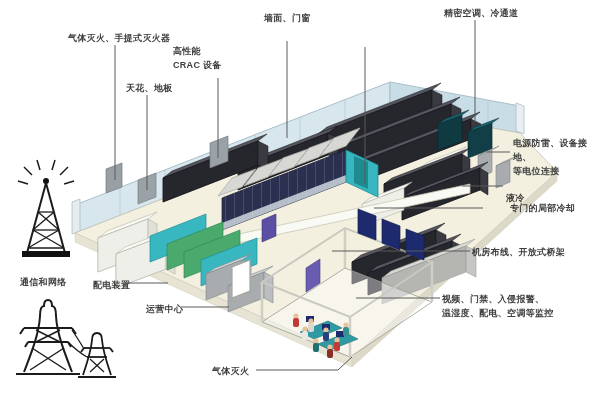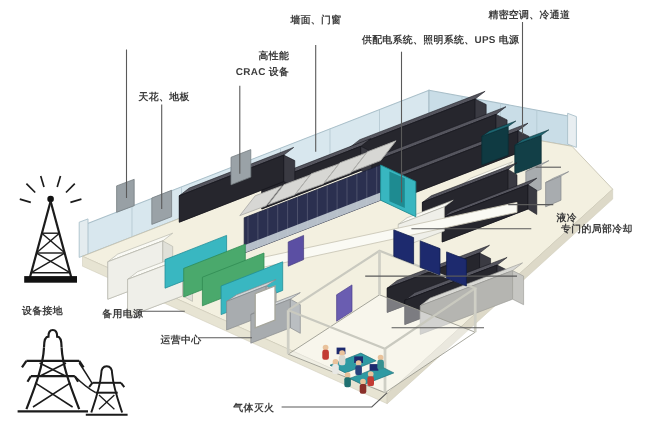--- a/index.html
+++ b/index.html
@@ -1,21 +1,21 @@
 <!DOCTYPE html>
 <html><head>
 <meta charset="utf-8">
 <style>
   html,body{margin:0;padding:0;background:#fff;}
   .stage{position:relative;width:600px;height:400px;background:#fff;overflow:hidden;
          font-family:"Liberation Sans",sans-serif;}
   .scene{position:absolute;left:0;top:0;}
   .lbl{position:absolute;font-size:9px;font-weight:700;color:#3e3e3e;
        white-space:pre-line;line-height:14px;letter-spacing:0.3px;}
-  .lbl.center{text-align:right;}
+  .lbl.center{text-align:left;}
   
   .rf{fill:#26262d;stroke:#15151b;stroke-width:.5}
   .rt{fill:#55555e;stroke:#15151b;stroke-width:.5}
   .rc{fill:#3a3a42;stroke:#15151b;stroke-width:.5}
   .wf{fill:#efefe9;stroke:#b4b4aa;stroke-width:.6}
   .wt{fill:#fafaf5;stroke:#b4b4aa;stroke-width:.6}
   .wc{fill:#e0e0d8;stroke:#b4b4aa;stroke-width:.6}
   .gf{fill:#a8acaf;stroke:#83878a;stroke-width:.6}
   .gt{fill:#d0d4d6;stroke:#83878a;stroke-width:.6}
   .gc{fill:#babec1;stroke:#83878a;stroke-width:.6}
@@ -328,27 +328,32 @@
     <polyline class="leader" points="503,186 462,186"></polyline>
     <polyline class="leader" points="483,208 374,208"></polyline>
     <polyline class="leader" points="470,251 332,251"></polyline>
     <polyline class="leader" points="440,298 356,298"></polyline>
     <polyline class="leader" points="127,283 168,283"></polyline>
     <polyline class="leader" points="180,307 229,307"></polyline>
     <polyline class="leader" points="256,370 338,370 352,357"></polyline>
   </g>
 </svg>
 
+<div class="lbl" style="left:68px;top:31px">气体灭火、手提式灭火器</div>
 <div class="lbl" style="left:126px;top:81px">天花、地板</div>
 <div class="lbl center" style="left:173px;top:44px;width:90px">高性能
 CRAC 设备</div>
 <div class="lbl" style="left:264px;top:11px">墙面、门窗</div>
-<div class="lbl" style="left:329px;top:29px">供配电系统、照明系统、UPS 电源</div>
 <div class="lbl" style="left:444px;top:6px">精密空调、冷通道</div>
+<div class="lbl" style="left:513px;top:136px">电源防雷、设备接地、
+等电位连接</div>
 <div class="lbl" style="left:506px;top:191px">液冷</div>
 <div class="lbl" style="left:510px;top:201px">专门的局部冷却</div>
-<div class="lbl" style="left:20px;top:275px">设备接地</div>
-<div class="lbl" style="left:93px;top:278px">备用电源</div>
+<div class="lbl" style="left:472px;top:245px">机房布线、开放式桥架</div>
+<div class="lbl" style="left:442px;top:292px">视频、门禁、入侵报警、
+温湿度、配电、空调等监控</div>
+<div class="lbl" style="left:20px;top:275px">通信和网络</div>
+<div class="lbl" style="left:93px;top:278px">配电装置</div>
 <div class="lbl" style="left:146px;top:302px">运营中心</div>
 <div class="lbl" style="left:212px;top:364px">气体灭火</div>
 <div class="lbl" style="left:84px;top:400px">电网</div>
 
 </div>
 
 </body></html>

